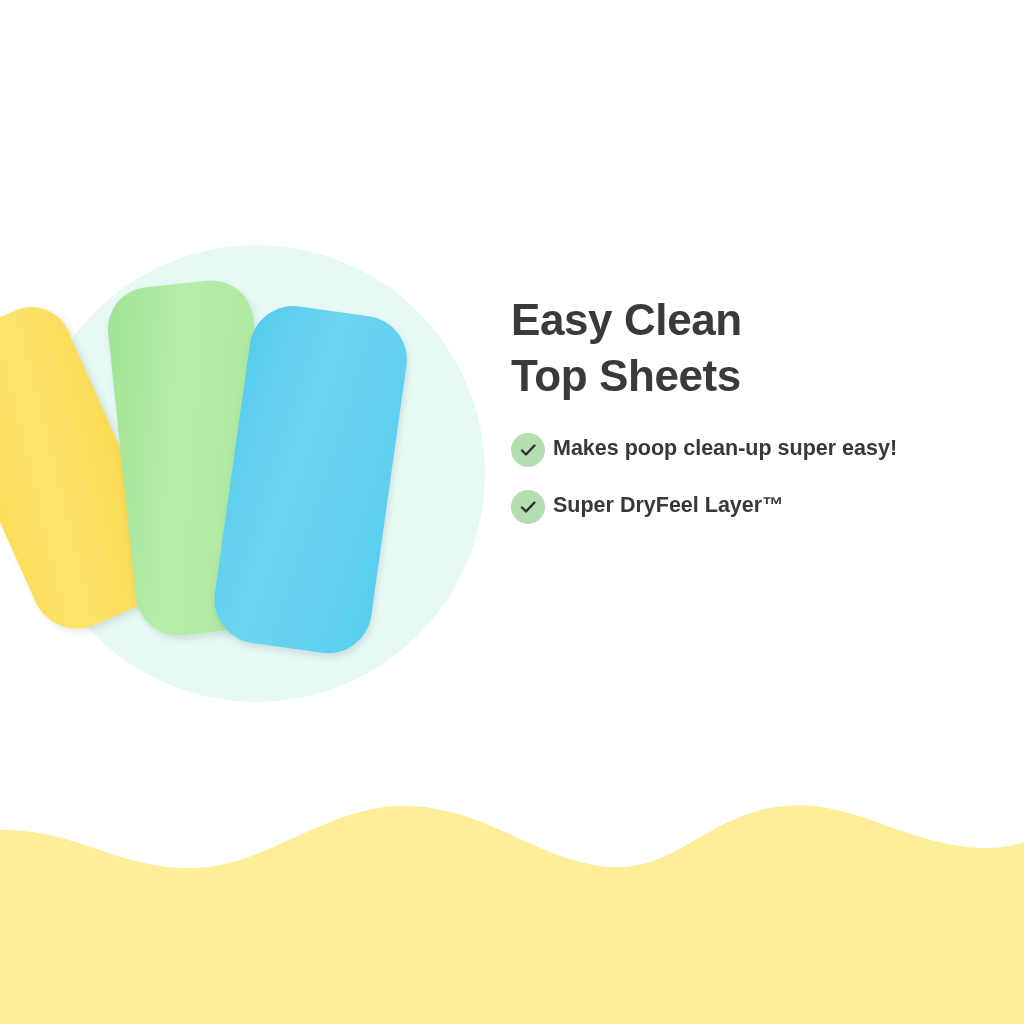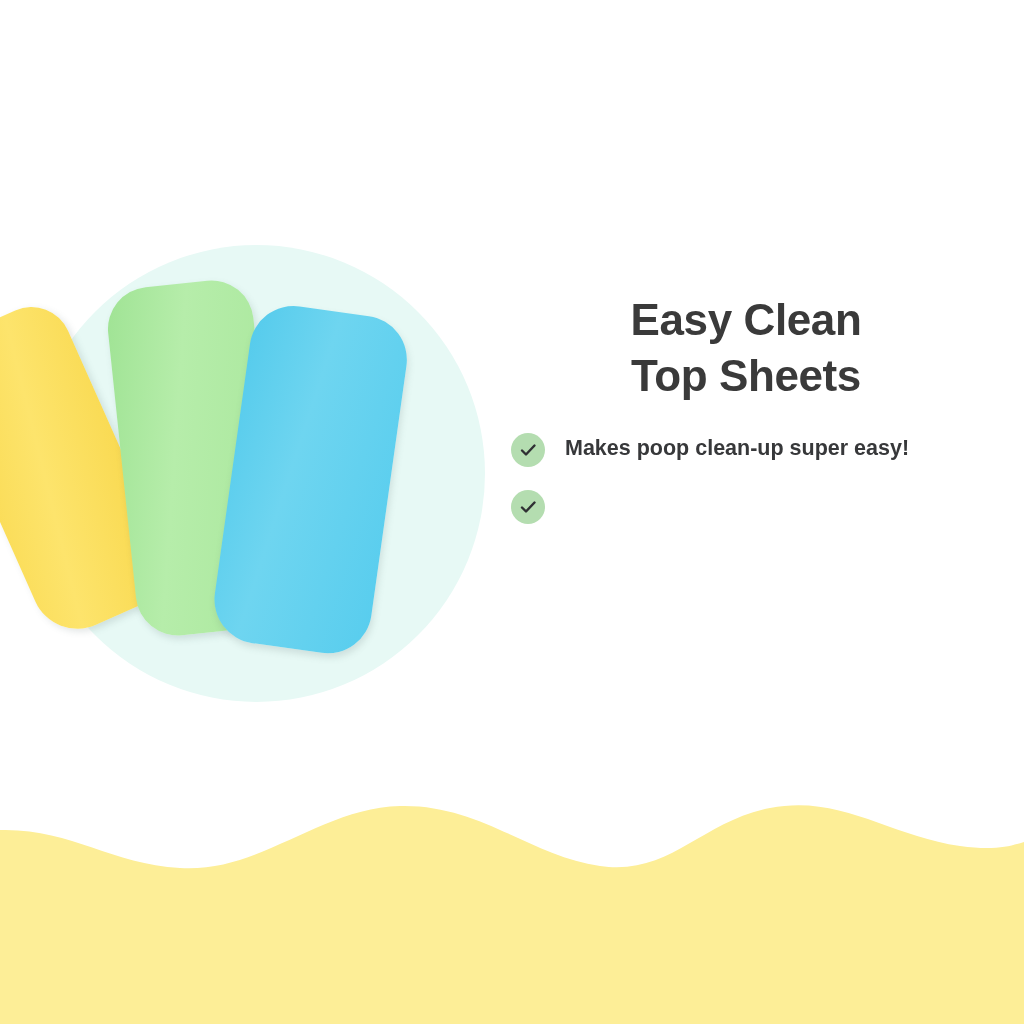--- a/index.html
+++ b/index.html
@@ -96,21 +96,21 @@
     height: 34px;
     border-radius: 50%;
     background: #b4ddb0;
     display: flex;
     align-items: center;
     justify-content: center;
     margin-top: 1px;
   }
   .check-badge svg { display: block; }
   .feature-text {
-    margin-left: 20px;
+    margin-left: 8px;
     font-size: 21.5px;
     line-height: 29px;
     color: #37383a;
     font-weight: 600;
     white-space: pre-line;
     padding-top: 2px;
     text-align: right;
   }
 
   
@@ -130,38 +130,39 @@
 
   <div id="product-image">
     <div id="mint-circle" style="background: rgb(231, 249, 245);"></div>
     <div class="sheet" id="sheet-yellow"></div>
     <div class="sheet" id="sheet-green"></div>
     <div class="sheet" id="sheet-blue"></div>
   </div>
 
   <div id="copy">
 
-    <h1 id="heading" style="color: rgb(58, 58, 58); text-align: center;">Easy Clean
+    <h1 id="heading" style="color: rgb(58, 58, 58);">Easy Clean
 Top Sheets</h1>
 
     <div class="feature-row">
       <span class="check-badge" style="background: rgb(180, 221, 176);">
         <svg width="20" height="20" viewBox="0 0 20 20" aria-hidden="true">
           <path d="M4 10.5 L8 14.5 L16.5 5.5" fill="none" stroke="#2f3033" stroke-width="2.4" stroke-linecap="round" stroke-linejoin="round"></path>
         </svg>
       </span>
       <span class="feature-text" style="color: rgb(55, 56, 58);">Makes poop clean-up super easy!</span>
     </div>
 
     <div class="feature-row">
       <span class="check-badge" style="background: rgb(180, 221, 176);">
         <svg width="20" height="20" viewBox="0 0 20 20" aria-hidden="true">
           <path d="M4 10.5 L8 14.5 L16.5 5.5" fill="none" stroke="#2f3033" stroke-width="2.4" stroke-linecap="round" stroke-linejoin="round"></path>
         </svg>
       </span>
+      <span class="feature-text" style="color: rgb(55, 56, 58);">Super DryFeel Layer™</span>
     </div>
 
 
   </div>
 
   <div id="bottom-wave">
     <svg viewBox="0 0 1024 230" preserveAspectRatio="none" aria-hidden="true">
       <path id="wave-path" fill="#fdee97" d="M0,36 C70,34 110,70 180,74 C260,79 320,14 400,12 C480,10 530,62 600,72 C670,82 700,28 770,14 C840,0 890,42 960,52 C995,57 1010,52 1024,48 L1024,230 L0,230 Z"></path>
     </svg>
   </div>

